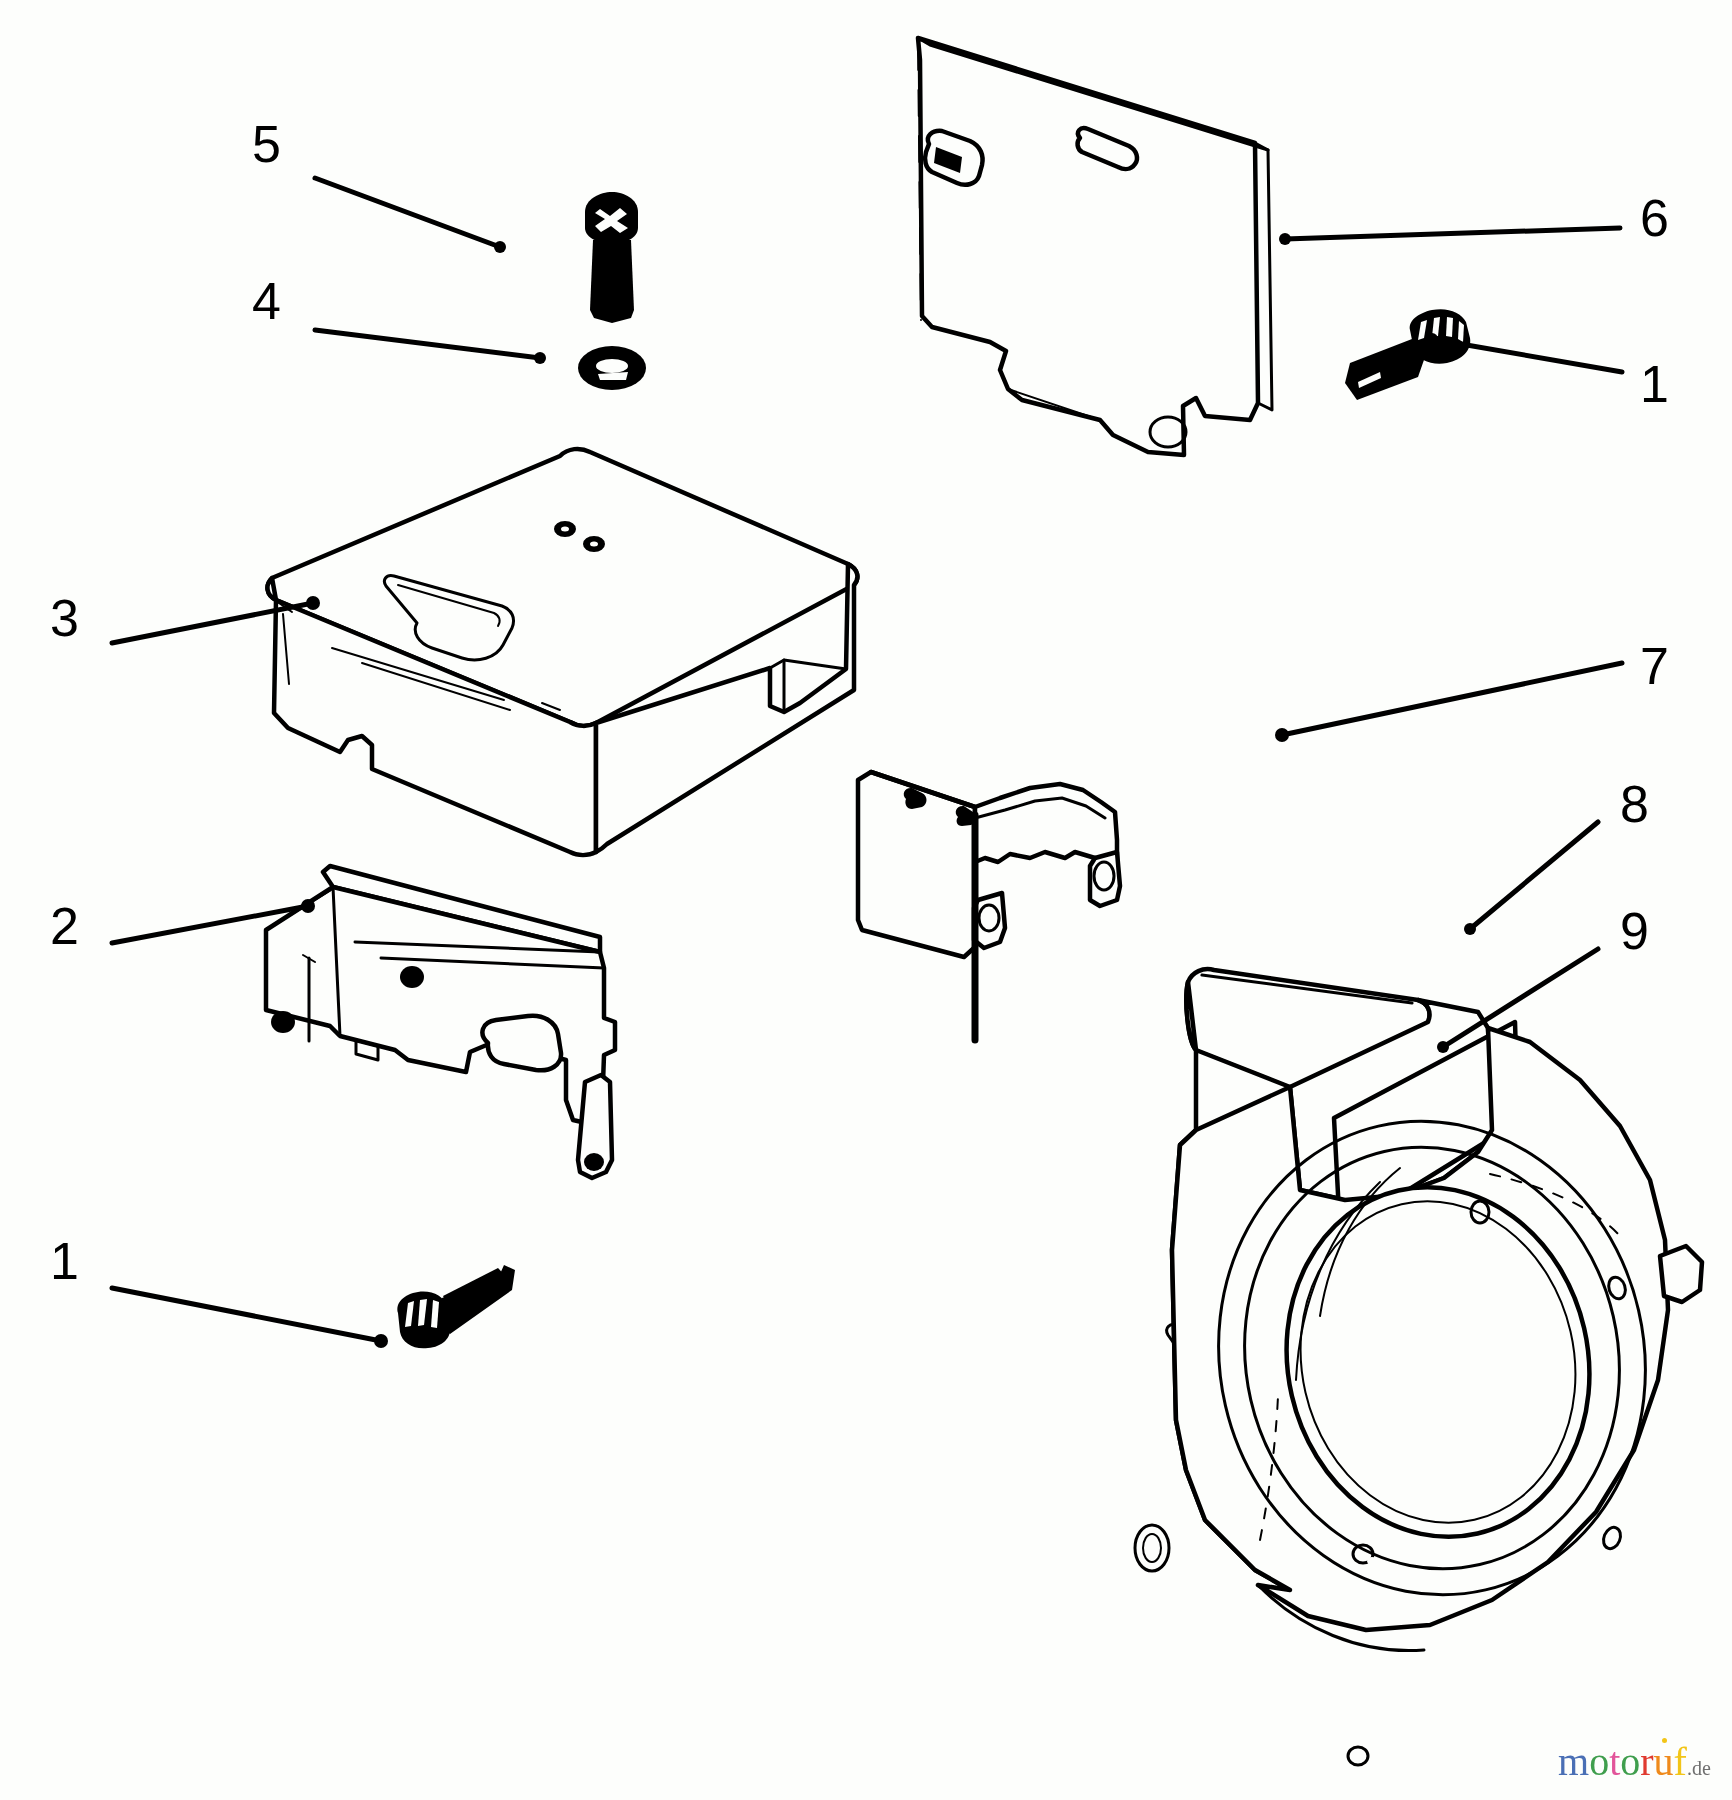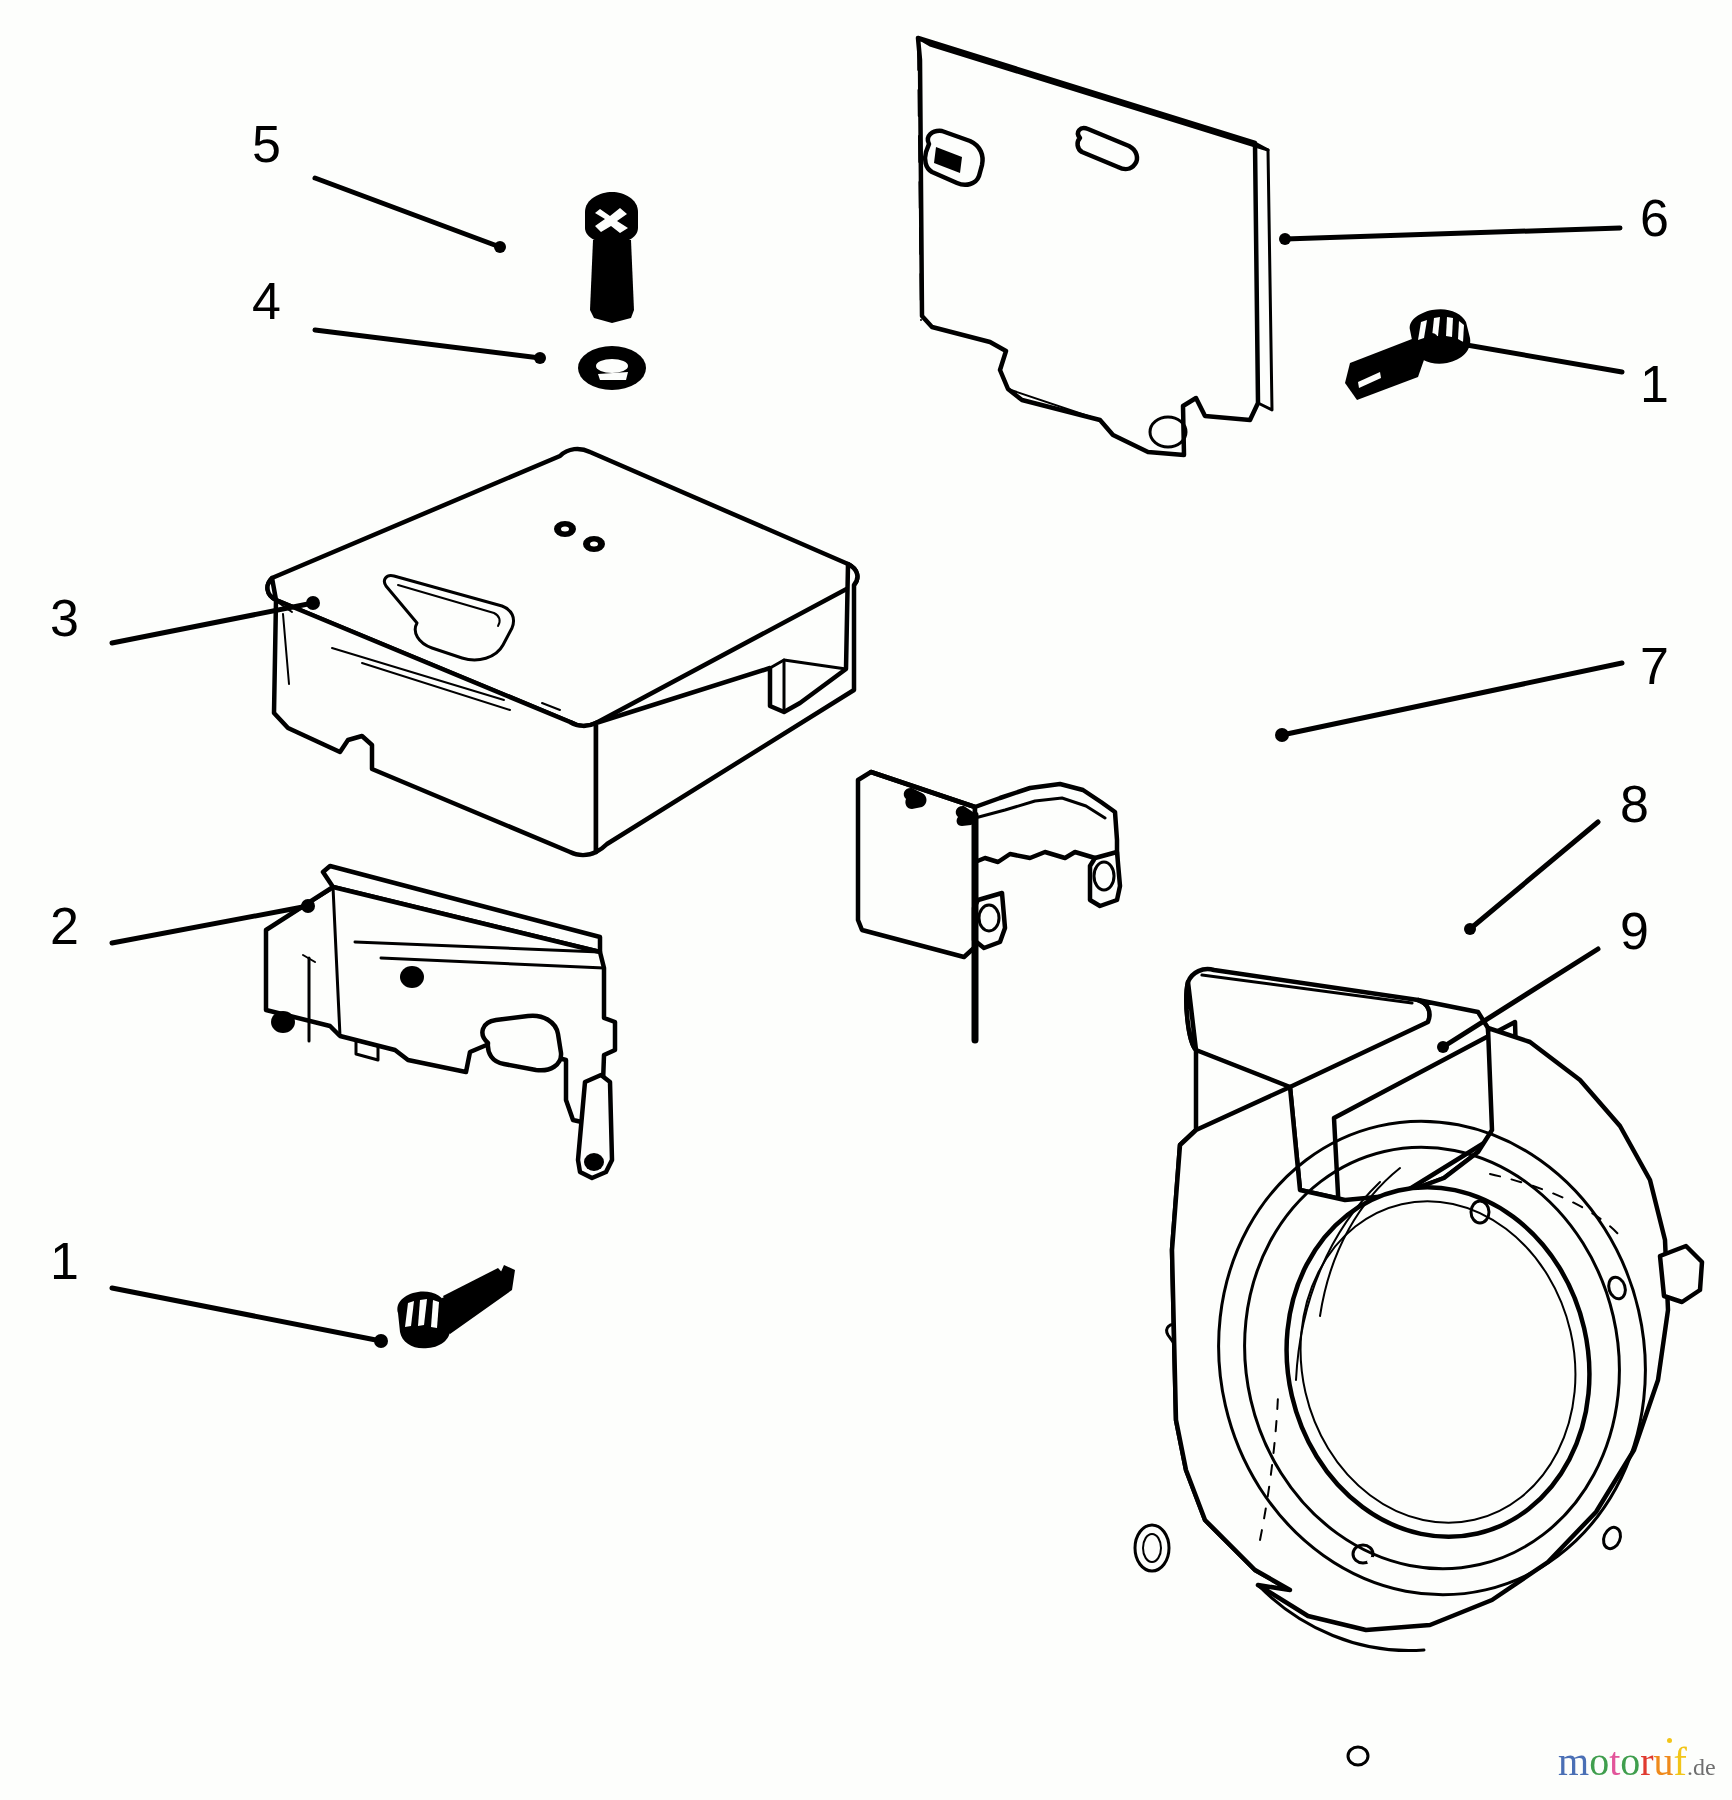--- a/index.html
+++ b/index.html
@@ -80,21 +80,21 @@
     left: 1558px;
     top: 1742px;
     font-family: "Liberation Serif", serif;
     font-size: 40px;
     letter-spacing: 0px;
     line-height: 1;
     white-space: nowrap;
   }
   #watermark .wm-l { font-weight: 400; }
   #watermark .wm-suffix {
-    font-size: 24px;
+    font-size: 20px;
     color: #6f6f6f;
     vertical-align: baseline;
   }
   #watermark .wm-dot {
     position: absolute;
     right: 44px;
     top: -4px;
     width: 5px;
     height: 5px;
     border-radius: 50%;

